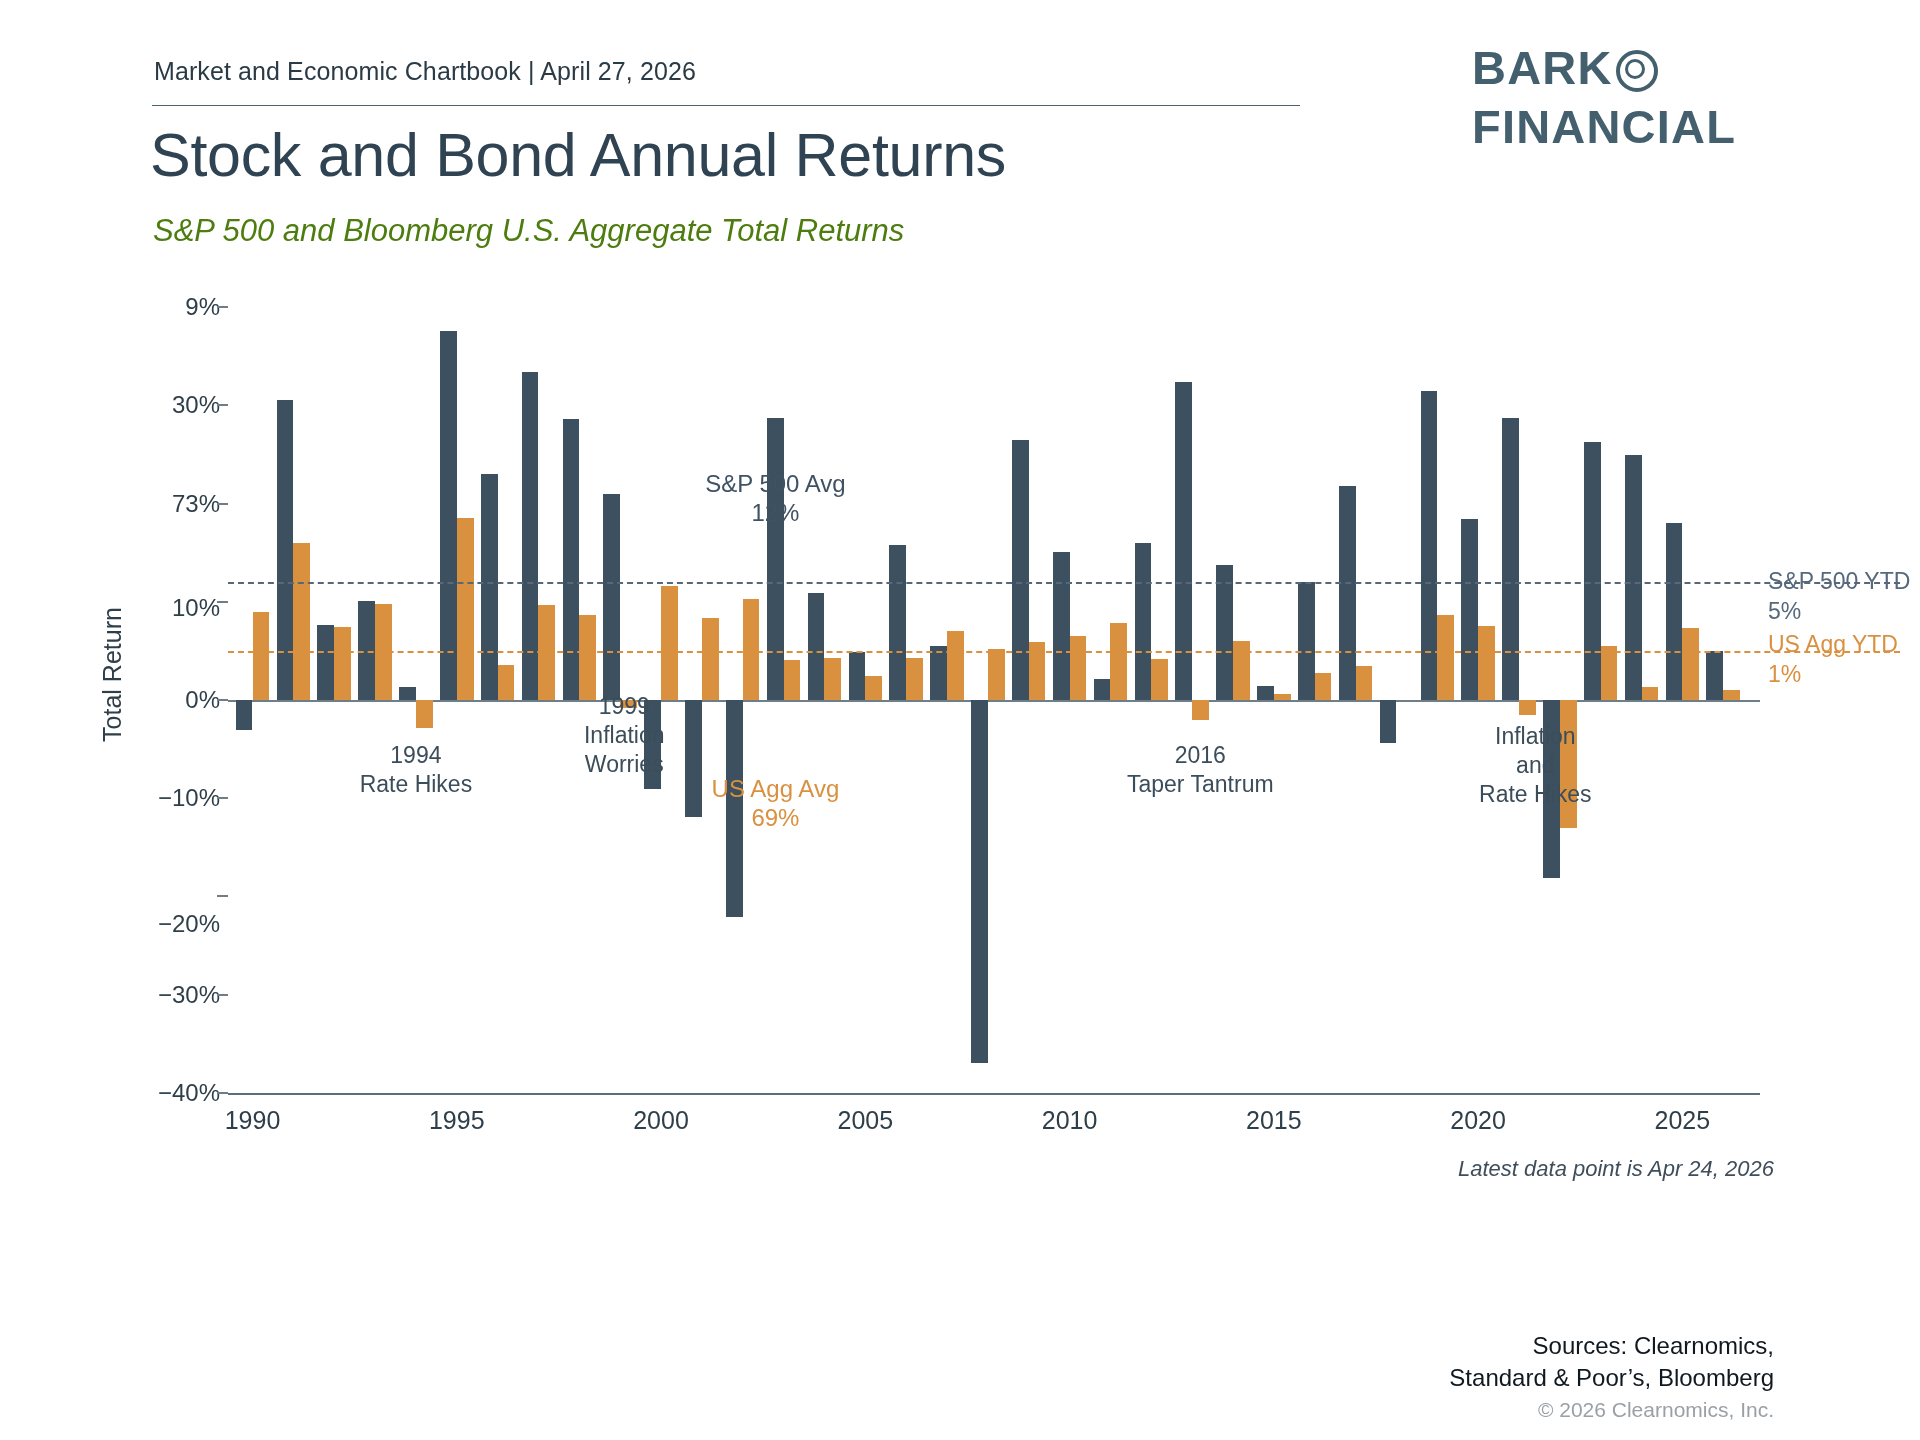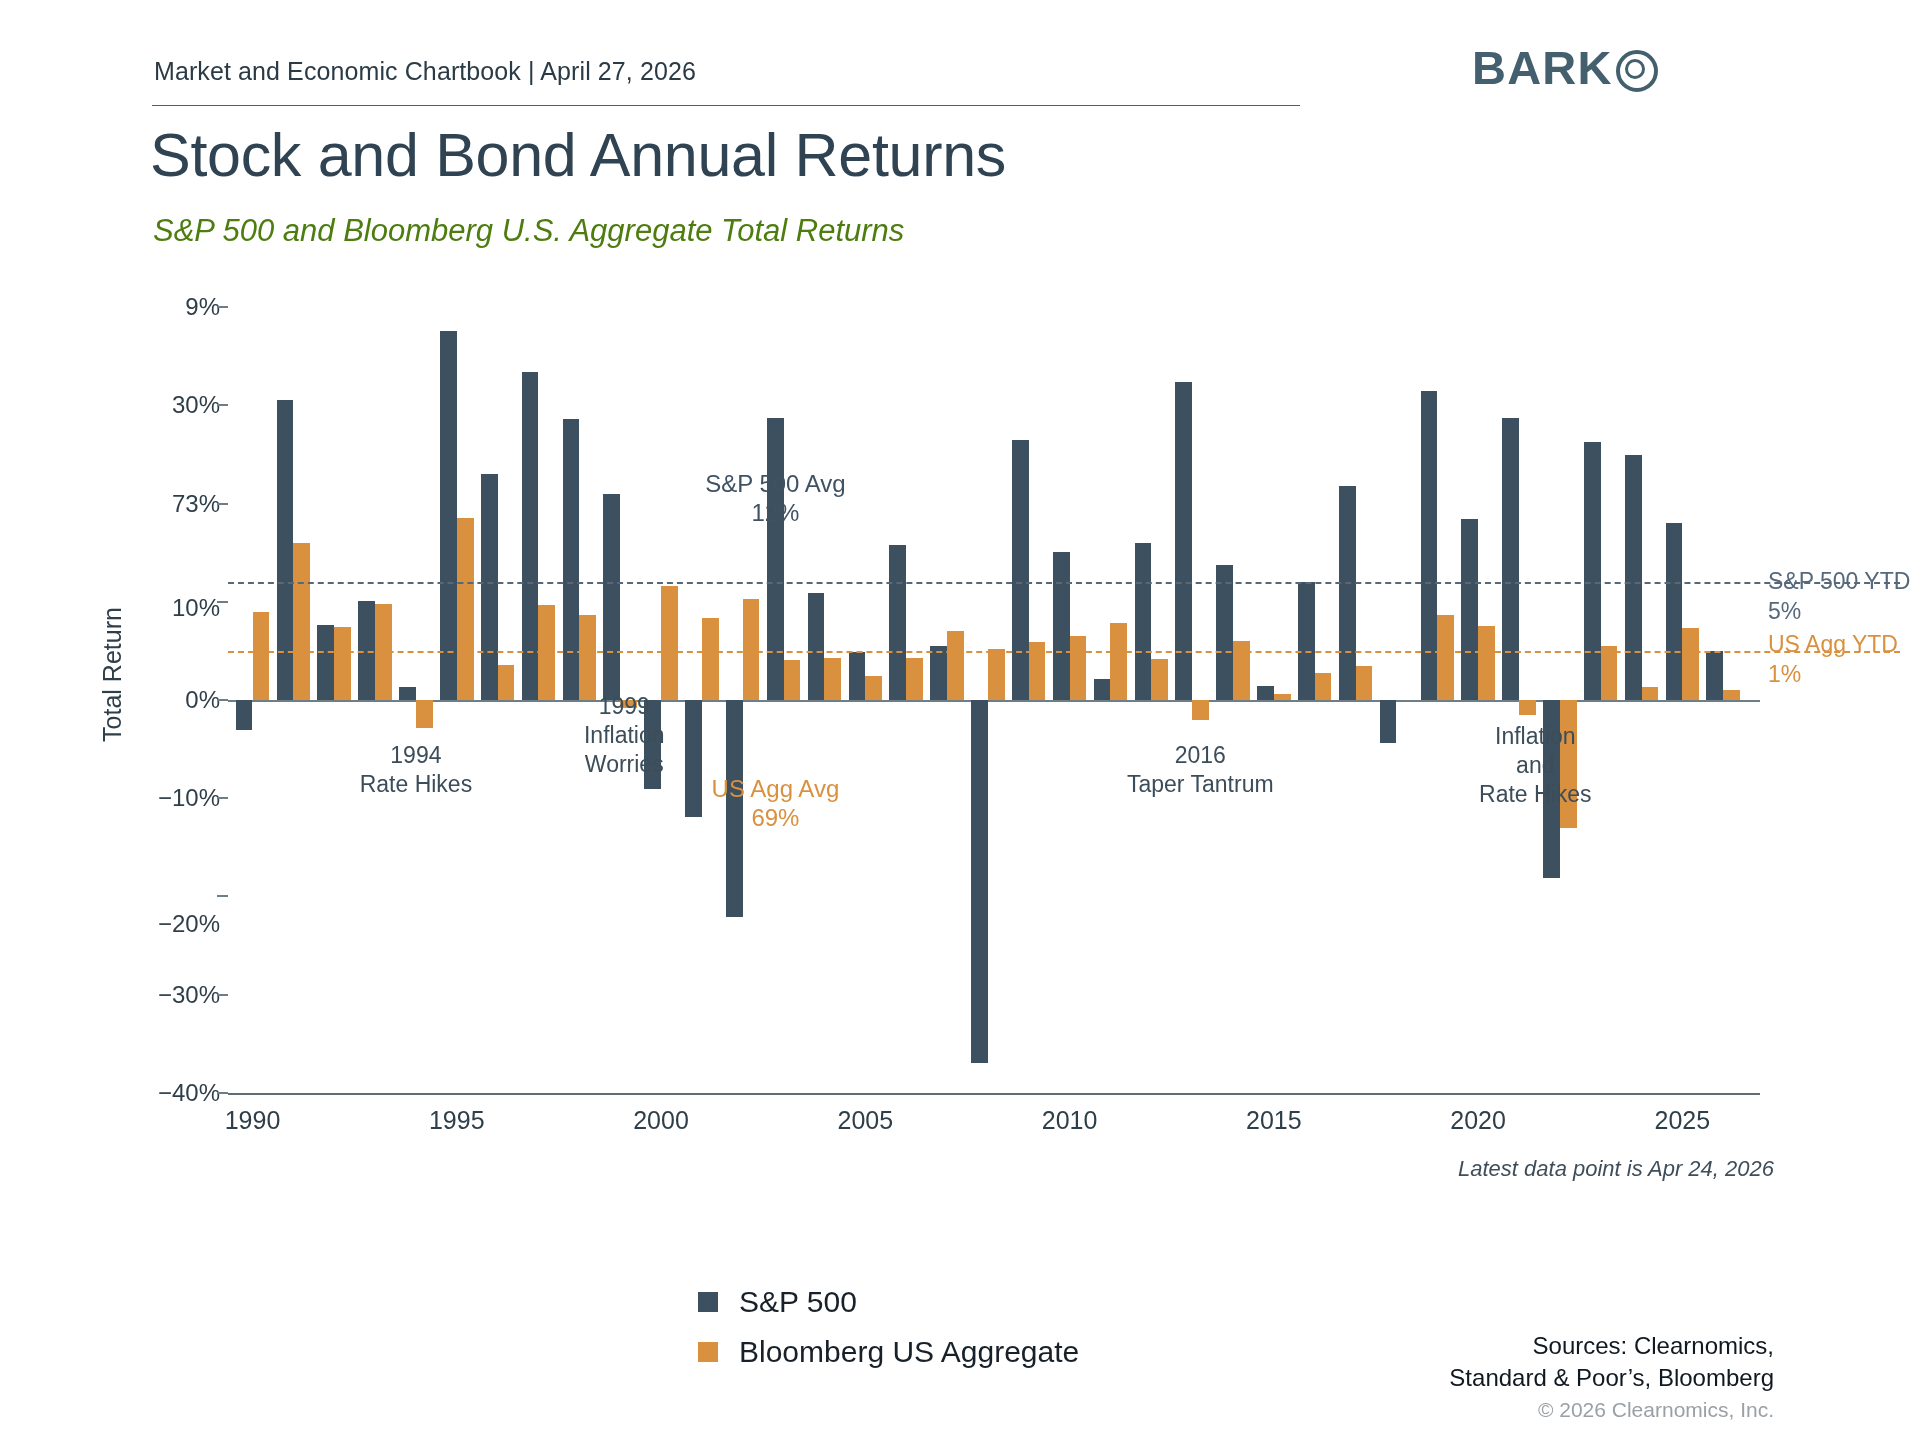--- a/index.html
+++ b/index.html
@@ -77,20 +77,21 @@
 <div id="kicker">Market and Economic Chartbook | April 27, 2026</div>
 <div id="kicker-rule"></div>
 <div id="title">Stock and Bond Annual Returns</div>
 <div id="subtitle">S&amp;P 500 and Bloomberg U.S. Aggregate Total Returns</div>
 
 <div id="logo">
   <div class="logo-line l1">
     <span>BARK</span>
     <span class="logo-ring"></span>
   </div>
+  <div class="logo-line l2">FINANCIAL</div>
 </div>
 
 <div id="ylabel">Total Return</div>
 
 <div id="plot">
   <div id="zero-line"></div>
   <div id="xaxis-line"></div>
 
   <div id="yticks">
       <div class="ytick" style="top: -12.8px;">9%</div>
@@ -218,28 +219,18 @@
       <div class="anno" style="left: 1222.31px; top: 401.604px; width: 170px;">Inflation
 and
 Rate Hikes</div>
     </div>
 
   <div class="ytd" id="ytd-sp" style="left: 1540px; top: 246.448px; width: 160px; text-align: left;">S&amp;P 500 YTD
 5%</div>
   <div class="ytd" id="ytd-agg" style="left: 1540px; top: 309.296px; width: 160px; text-align: left;">US Agg YTD
 1%</div>
 
-  <div id="legend">
-      <div class="leg-row">
-        <span class="leg-sw sp"></span>
-        <span class="leg-tx">S&amp;P 500</span>
-      </div>
-      <div class="leg-row">
-        <span class="leg-sw agg"></span>
-        <span class="leg-tx">Bloomberg US Aggregate</span>
-      </div>
-    </div>
 </div>
 
 <div id="latest">Latest data point is Apr 24, 2026</div>
 <div id="sources">Sources: Clearnomics,
 Standard &amp; Poor’s, Bloomberg</div>
 <div id="copyright">© 2026 Clearnomics, Inc.</div>
 
 </body></html>

